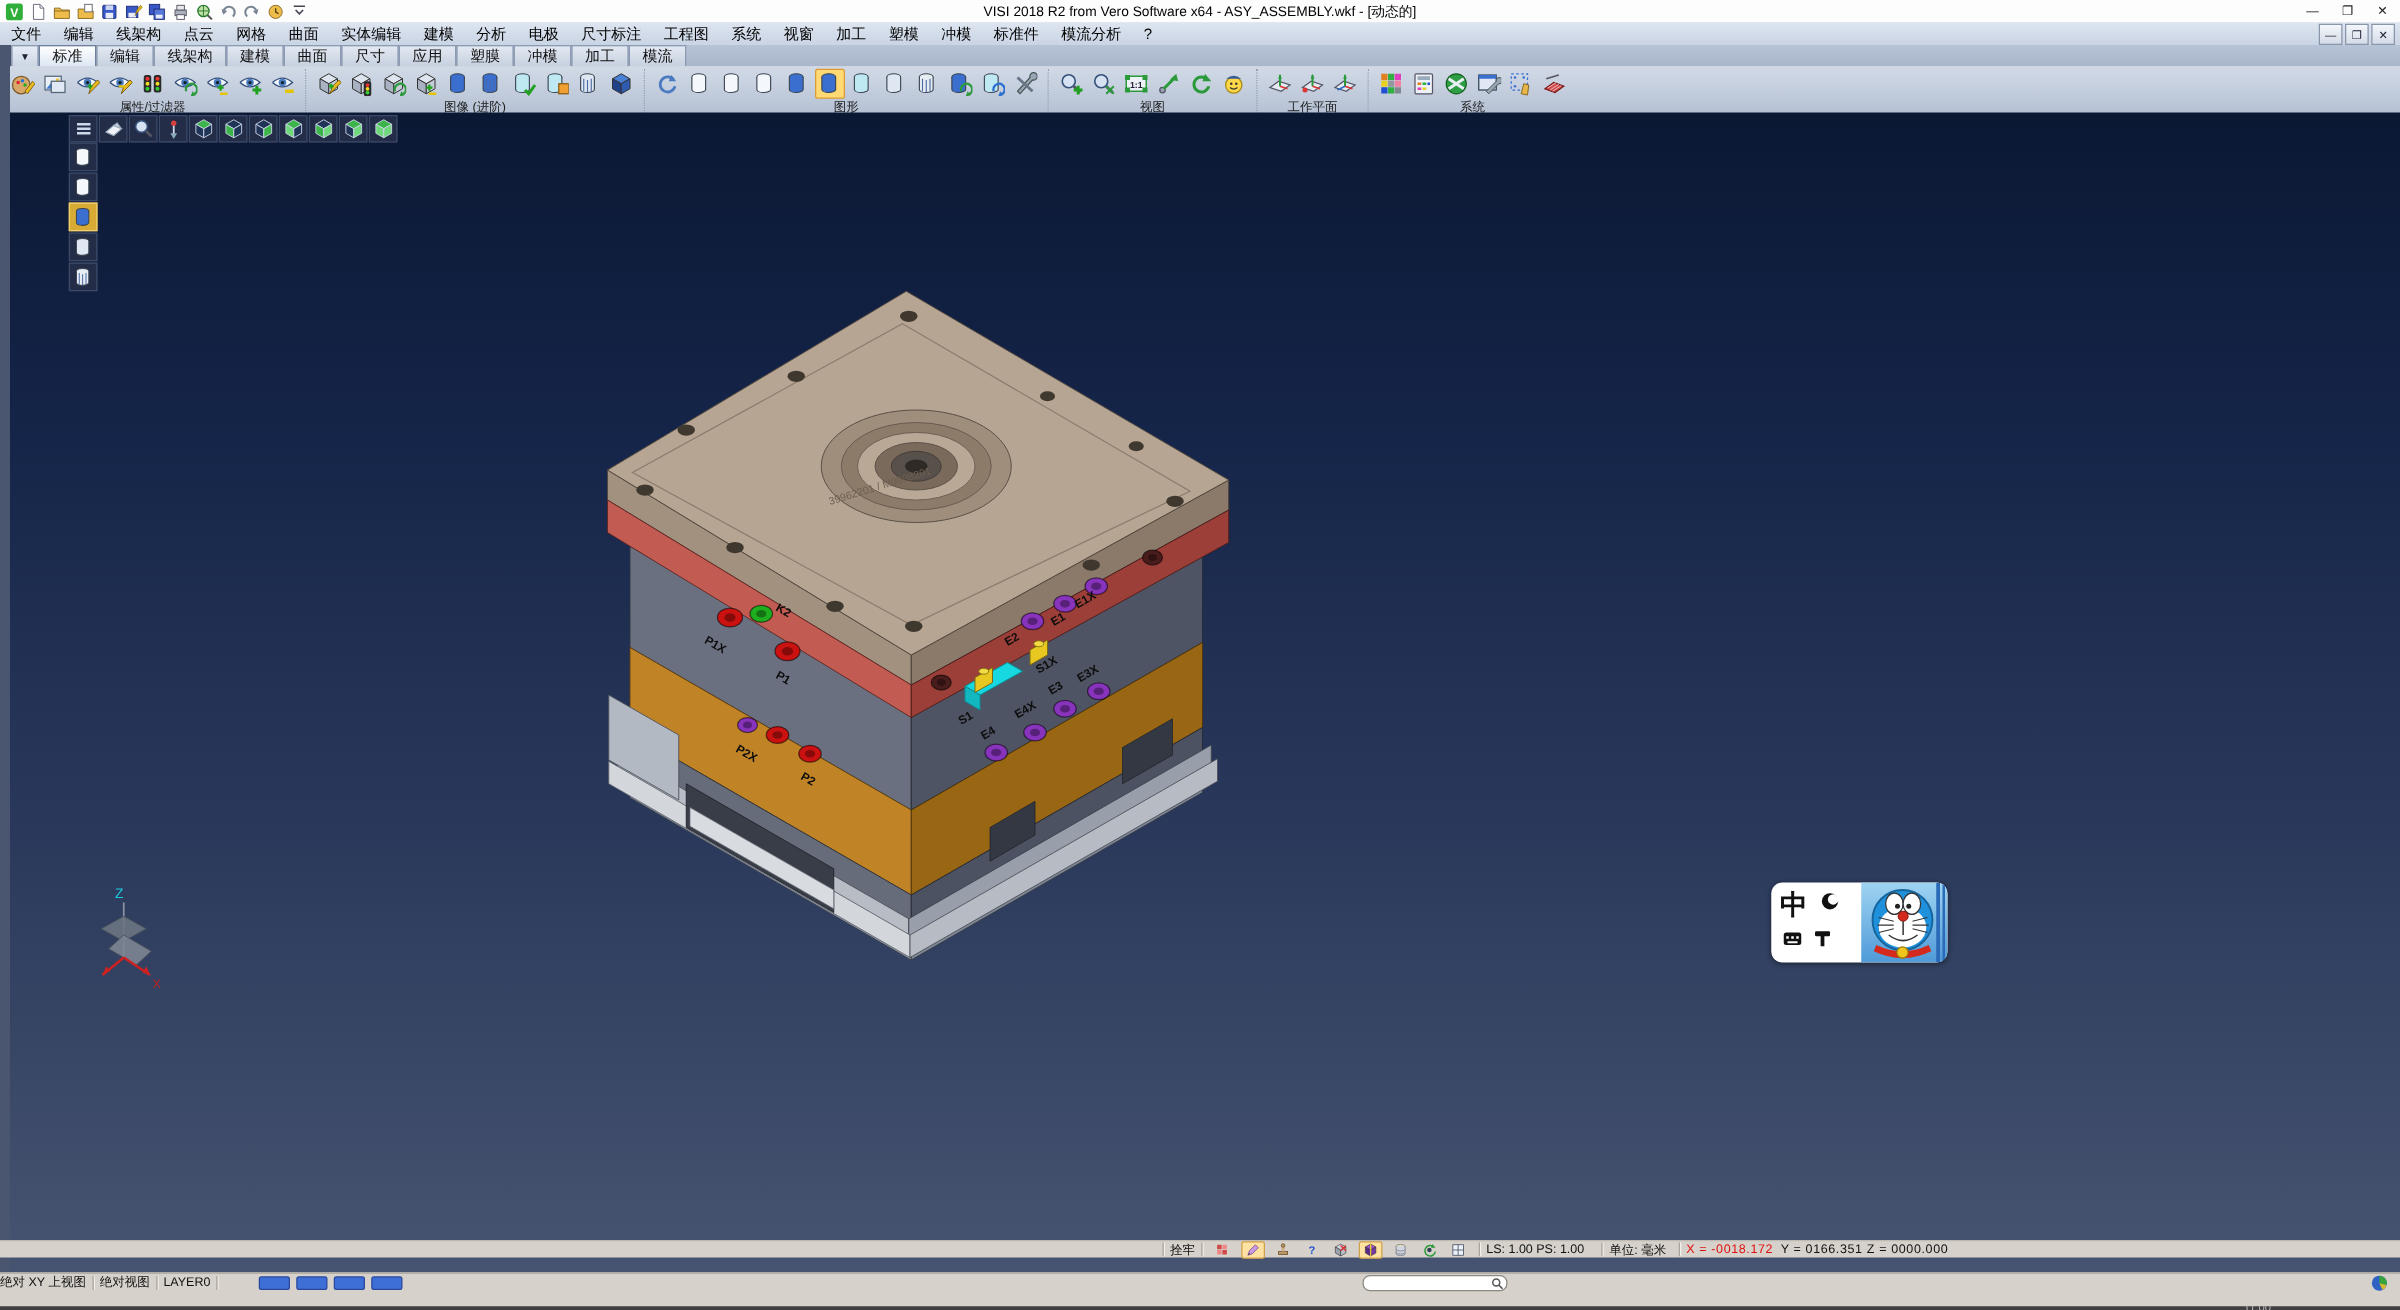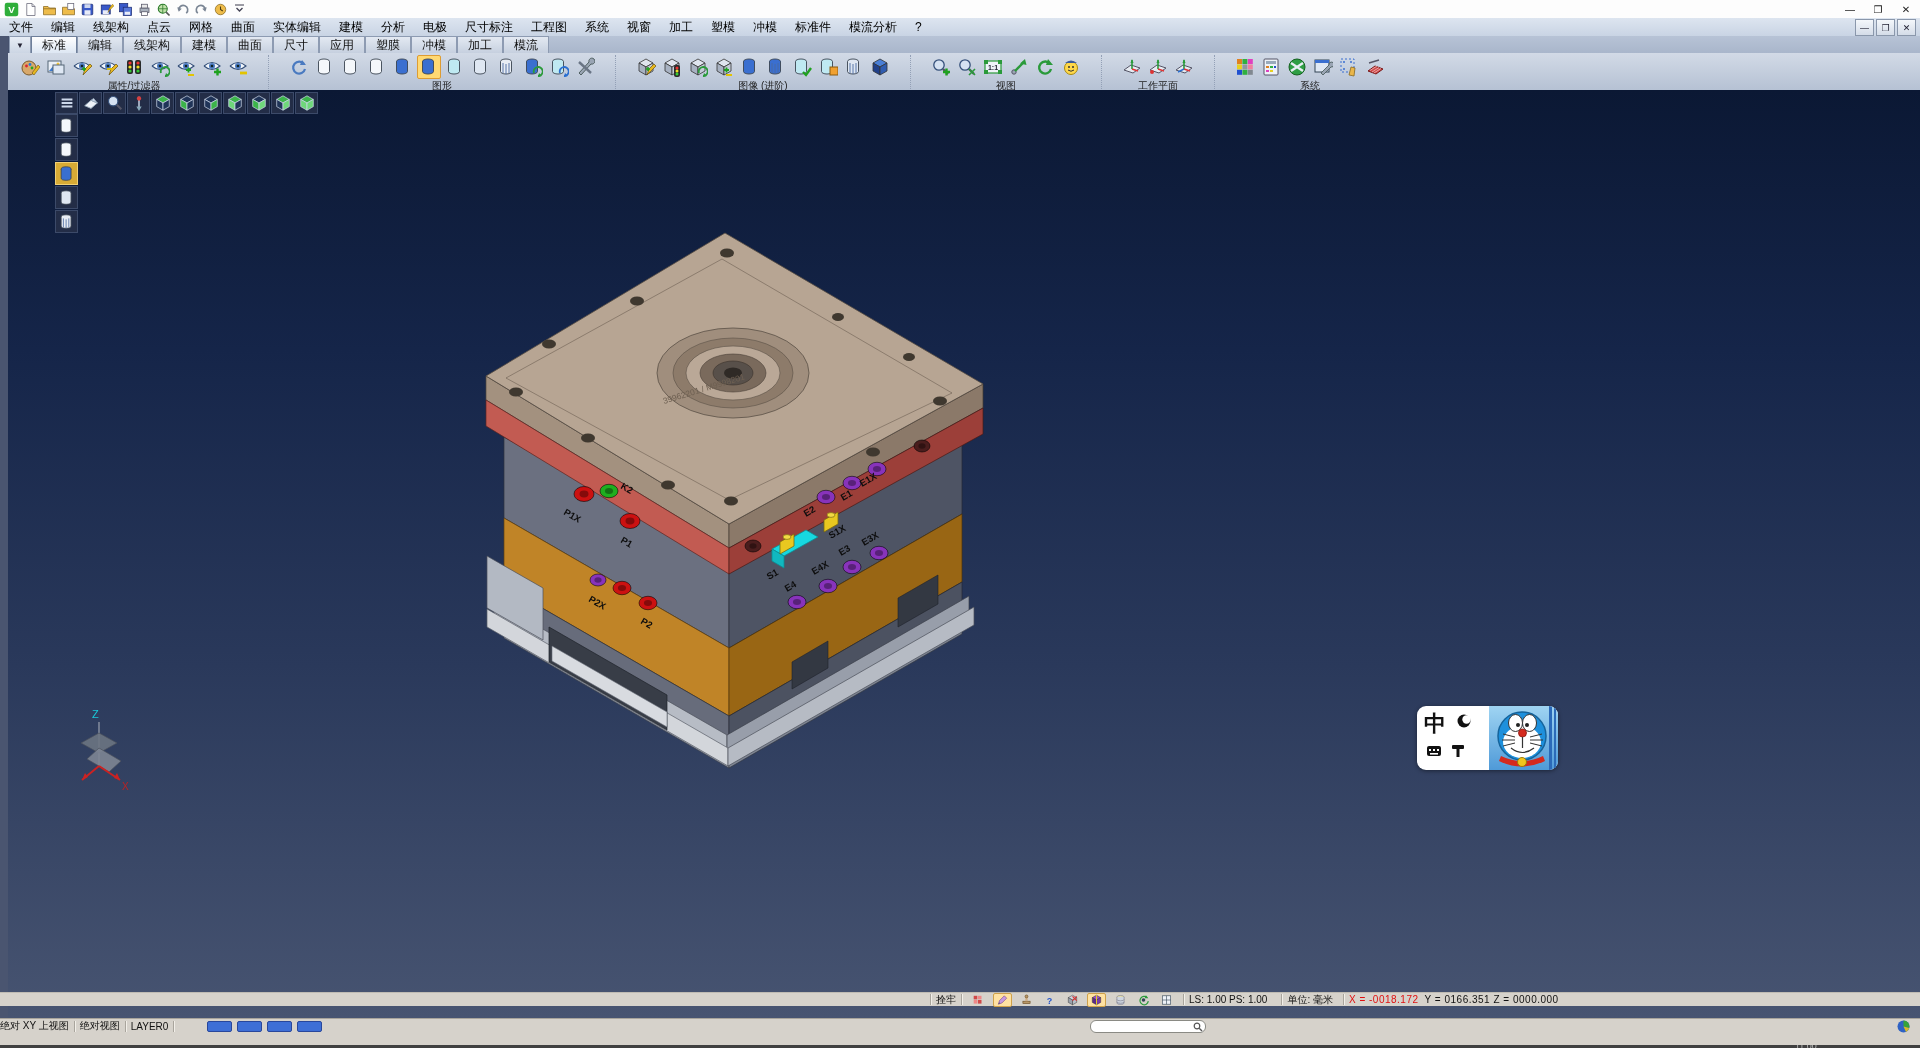--- a/index.html
+++ b/index.html
@@ -27,21 +27,21 @@
           display:flex;align-items:flex-end;font-size:12px}
   .tabsq{width:9px;height:17px;background:#46526e}
   .tabdrop{width:20px;height:16px;display:flex;align-items:center;justify-content:center;font-size:8px;color:#223;
            background:linear-gradient(#e7edf5,#ccd6e4);border:1px solid #8d9bb2;border-bottom:none}
   .tab{padding:1px 10px 1px;height:14px;line-height:14px;background:linear-gradient(#e3e9f2,#c6d0df);
        border:1px solid #8d9bb2;border-bottom:none;color:#111;cursor:default}
   .tab.active{background:linear-gradient(#ffffff,#dde7f3);font-weight:normal;border-color:#6e7f9a}
   
   .ribbon{position:absolute;left:0;top:53px;width:1920px;height:37px;
           background:linear-gradient(#d2dae6,#b4c0d3);display:flex;align-items:flex-start;padding-top:2px}
-  .rgroup{display:flex;flex-direction:column;align-items:center;padding:0 18px;position:relative}
+  .rgroup{display:flex;flex-direction:column;align-items:center;padding:0 6px;position:relative}
   .rgroup + .rgroup{border-left:1px dotted #93a0b6}
   .ricons{display:flex;gap:2px;height:24px;align-items:center}
   .ribtn{width:22px;height:22px;display:flex;align-items:center;justify-content:center;border:1px solid transparent;border-radius:2px}
   .ribtn.sel{background:#ffd973;border-color:#dd9c33}
   .ribtn svg{width:20px;height:20px}
   .rlabel{font-size:10px;color:#1c1c1c;margin-top:0px;white-space:nowrap}
   
   .leftstrip{position:absolute;left:0;top:36px;width:8px;height:982px;background:#4a5570}
   .sidebar{position:absolute;left:8px;top:90px;width:44px;height:928px;
            background:linear-gradient(90deg,#cdd3dc,#b4bbc8)}
@@ -171,20 +171,21 @@
           <path d="M10,6 v4 l3,2" fill="none" stroke="#4a3a10" stroke-width="1.4"></path>
         </svg>
       </div>
       <div class="qi">
         <svg viewBox="0 0 20 20">
           <path d="M6,8 l4,4 l4,-4" fill="none" stroke="#445" stroke-width="1.8"></path>
           <path d="M4,4 h12" stroke="#445" stroke-width="1.4"></path>
         </svg>
       </div>
     </div>
+  <div class="titletext">VISI 2018 R2 from Vero Software x64 - ASY_ASSEMBLY.wkf - [动态的]</div>
   <div class="winbtns">
     <div class="winbtn">—</div>
     <div class="winbtn">❐</div>
     <div class="winbtn">✕</div>
   </div>
 </div>
 
 <div class="menubar">
   <div id="menuitems" style="display:flex">
       <div class="mi">文件</div>
@@ -317,102 +318,20 @@
             <path d="M12,16 h7" stroke="#e3c400" stroke-width="2.8" fill="none"></path>
           </svg>
         </div>
       </div>
       <div class="rlabel">属性/过滤器</div>
     </div>
     <div class="rgroup">
       <div class="ricons">
         <div class="ribtn">
           <svg viewBox="0 0 20 20">
-            <path d="M15,7 a6,6 0 1 0 1,5" fill="none" stroke="#4a7ac0" stroke-width="2.2"></path>
-            <polygon points="13,3 17,8 11,8" fill="#4a7ac0"></polygon>
-          </svg>
-        </div>
-        <div class="ribtn">
-          <svg viewBox="0 0 20 20">
-            <ellipse cx="9" cy="4.5" rx="5.5" ry="2.5" fill="#f4f7fb" stroke="#3a4450" stroke-width="0.9"></ellipse>
-            <path d="M3.5,4.5 v10 a5.5,2.5 0 0 0 11,0 v-10" fill="#f4f7fb" stroke="#3a4450" stroke-width="0.9"></path>
-          </svg>
-        </div>
-        <div class="ribtn">
-          <svg viewBox="0 0 20 20">
-            <ellipse cx="9" cy="4.5" rx="5.5" ry="2.5" fill="#f4f7fb" stroke="#3a4450" stroke-width="0.9"></ellipse>
-            <path d="M3.5,4.5 v10 a5.5,2.5 0 0 0 11,0 v-10" fill="#f4f7fb" stroke="#3a4450" stroke-width="0.9"></path>
-          </svg>
-        </div>
-        <div class="ribtn">
-          <svg viewBox="0 0 20 20">
-            <ellipse cx="9" cy="4.5" rx="5.5" ry="2.5" fill="#f4f7fb" stroke="#3a4450" stroke-width="0.9"></ellipse>
-            <path d="M3.5,4.5 v10 a5.5,2.5 0 0 0 11,0 v-10" fill="#f4f7fb" stroke="#3a4450" stroke-width="0.9"></path>
-          </svg>
-        </div>
-        <div class="ribtn">
-          <svg viewBox="0 0 20 20">
-            <ellipse cx="9" cy="4.5" rx="5.5" ry="2.5" fill="#3a6fd0" stroke="#3a4450" stroke-width="0.9"></ellipse>
-            <path d="M3.5,4.5 v10 a5.5,2.5 0 0 0 11,0 v-10" fill="#3a6fd0" stroke="#3a4450" stroke-width="0.9"></path>
-          </svg>
-        </div>
-        <div class="ribtn sel">
-          <svg viewBox="0 0 20 20">
-            <ellipse cx="9" cy="4.5" rx="5.5" ry="2.5" fill="#3a6fd0" stroke="#3a4450" stroke-width="0.9"></ellipse>
-            <path d="M3.5,4.5 v10 a5.5,2.5 0 0 0 11,0 v-10" fill="#3a6fd0" stroke="#3a4450" stroke-width="0.9"></path>
-          </svg>
-        </div>
-        <div class="ribtn">
-          <svg viewBox="0 0 20 20">
-            <ellipse cx="9" cy="4.5" rx="5.5" ry="2.5" fill="#bfe9f2" stroke="#3a4450" stroke-width="0.9"></ellipse>
-            <path d="M3.5,4.5 v10 a5.5,2.5 0 0 0 11,0 v-10" fill="#bfe9f2" stroke="#3a4450" stroke-width="0.9"></path>
-          </svg>
-        </div>
-        <div class="ribtn">
-          <svg viewBox="0 0 20 20">
-            <ellipse cx="9" cy="4.5" rx="5.5" ry="2.5" fill="#dfe7f2" stroke="#3a4450" stroke-width="0.9"></ellipse>
-            <path d="M3.5,4.5 v10 a5.5,2.5 0 0 0 11,0 v-10" fill="#dfe7f2" stroke="#3a4450" stroke-width="0.9"></path>
-          </svg>
-        </div>
-        <div class="ribtn">
-          <svg viewBox="0 0 20 20">
-            <ellipse cx="9" cy="4.5" rx="5.5" ry="2.5" fill="#e8edf4" stroke="#3a4450" stroke-width="0.9"></ellipse>
-            <path d="M3.5,4.5 v10 a5.5,2.5 0 0 0 11,0 v-10" fill="#e8edf4" stroke="#3a4450" stroke-width="0.9"></path>
-            <path d="M6,6 v10 M9,7 v10 M12,6 v10" stroke="#4a6aa0" stroke-width="0.9"></path>
-          </svg>
-        </div>
-        <div class="ribtn">
-          <svg viewBox="0 0 20 20">
-            <ellipse cx="9" cy="4.5" rx="5.5" ry="2.5" fill="#3a6fd0" stroke="#3a4450" stroke-width="0.9"></ellipse>
-            <path d="M3.5,4.5 v10 a5.5,2.5 0 0 0 11,0 v-10" fill="#3a6fd0" stroke="#3a4450" stroke-width="0.9"></path>
-            <path d="M11,16 a4.5,4.5 0 1 1 4,3" fill="none" stroke="#2a9a3a" stroke-width="1.8"></path>
-            <polygon points="15,20 19,19 16,16" fill="#2a9a3a"></polygon>
-          </svg>
-        </div>
-        <div class="ribtn">
-          <svg viewBox="0 0 20 20">
-            <ellipse cx="9" cy="4.5" rx="5.5" ry="2.5" fill="#bfe9f2" stroke="#3a4450" stroke-width="0.9"></ellipse>
-            <path d="M3.5,4.5 v10 a5.5,2.5 0 0 0 11,0 v-10" fill="#bfe9f2" stroke="#3a4450" stroke-width="0.9"></path>
-            <path d="M11,16 a4.5,4.5 0 1 1 4,3" fill="none" stroke="#2a6fd0" stroke-width="1.8"></path>
-            <polygon points="15,20 19,19 16,16" fill="#2a6fd0"></polygon>
-          </svg>
-        </div>
-        <div class="ribtn">
-          <svg viewBox="0 0 20 20">
-            <path d="M4,16 L14,5 a3,3 0 1 1 2,2 L6,18 z" fill="#9aa5b4" stroke="#455" stroke-width="0.9"></path>
-            <line x1="4" y1="5" x2="16" y2="16" stroke="#6a7585" stroke-width="2.4"></line>
-          </svg>
-        </div>
-      </div>
-      <div class="rlabel">图形</div>
-    </div>
-    <div class="rgroup">
-      <div class="ricons">
-        <div class="ribtn">
-          <svg viewBox="0 0 20 20">
             <polygon points="10,2 17,6 10,10 3,6" fill="#dfe5ee" stroke="#333" stroke-width="0.8"></polygon>
             <polygon points="3,6 10,10 10,18 3,14" fill="#a8b2c2" stroke="#333" stroke-width="0.8"></polygon>
             <polygon points="10,10 17,6 17,14 10,18" fill="#c4ccd8" stroke="#333" stroke-width="0.8"></polygon>
             <polygon points="11,18 13,12 18,7 20,9 15,14" fill="#e8b820" stroke="#6b5208" stroke-width="0.7"></polygon>
             <path d="M10,12 h4 M12,10 v4" stroke="#1fa11f" stroke-width="1.6"></path>
           </svg>
         </div>
         <div class="ribtn">
           <svg viewBox="0 0 20 20">
             <polygon points="10,2 17,6 10,10 3,6" fill="#dfe5ee" stroke="#333" stroke-width="0.8"></polygon>
@@ -478,20 +397,102 @@
         </div>
         <div class="ribtn">
           <svg viewBox="0 0 20 20">
             <polygon points="10,2 17,6 10,10 3,6" fill="#4a7fd6" stroke="#333" stroke-width="0.8"></polygon>
             <polygon points="3,6 10,10 10,18 3,14" fill="#20408a" stroke="#333" stroke-width="0.8"></polygon>
             <polygon points="10,10 17,6 17,14 10,18" fill="#2f5cb0" stroke="#333" stroke-width="0.8"></polygon>
           </svg>
         </div>
       </div>
       <div class="rlabel">图像 (进阶)</div>
+    </div>
+    <div class="rgroup">
+      <div class="ricons">
+        <div class="ribtn">
+          <svg viewBox="0 0 20 20">
+            <path d="M15,7 a6,6 0 1 0 1,5" fill="none" stroke="#4a7ac0" stroke-width="2.2"></path>
+            <polygon points="13,3 17,8 11,8" fill="#4a7ac0"></polygon>
+          </svg>
+        </div>
+        <div class="ribtn">
+          <svg viewBox="0 0 20 20">
+            <ellipse cx="9" cy="4.5" rx="5.5" ry="2.5" fill="#f4f7fb" stroke="#3a4450" stroke-width="0.9"></ellipse>
+            <path d="M3.5,4.5 v10 a5.5,2.5 0 0 0 11,0 v-10" fill="#f4f7fb" stroke="#3a4450" stroke-width="0.9"></path>
+          </svg>
+        </div>
+        <div class="ribtn">
+          <svg viewBox="0 0 20 20">
+            <ellipse cx="9" cy="4.5" rx="5.5" ry="2.5" fill="#f4f7fb" stroke="#3a4450" stroke-width="0.9"></ellipse>
+            <path d="M3.5,4.5 v10 a5.5,2.5 0 0 0 11,0 v-10" fill="#f4f7fb" stroke="#3a4450" stroke-width="0.9"></path>
+          </svg>
+        </div>
+        <div class="ribtn">
+          <svg viewBox="0 0 20 20">
+            <ellipse cx="9" cy="4.5" rx="5.5" ry="2.5" fill="#f4f7fb" stroke="#3a4450" stroke-width="0.9"></ellipse>
+            <path d="M3.5,4.5 v10 a5.5,2.5 0 0 0 11,0 v-10" fill="#f4f7fb" stroke="#3a4450" stroke-width="0.9"></path>
+          </svg>
+        </div>
+        <div class="ribtn">
+          <svg viewBox="0 0 20 20">
+            <ellipse cx="9" cy="4.5" rx="5.5" ry="2.5" fill="#3a6fd0" stroke="#3a4450" stroke-width="0.9"></ellipse>
+            <path d="M3.5,4.5 v10 a5.5,2.5 0 0 0 11,0 v-10" fill="#3a6fd0" stroke="#3a4450" stroke-width="0.9"></path>
+          </svg>
+        </div>
+        <div class="ribtn sel">
+          <svg viewBox="0 0 20 20">
+            <ellipse cx="9" cy="4.5" rx="5.5" ry="2.5" fill="#3a6fd0" stroke="#3a4450" stroke-width="0.9"></ellipse>
+            <path d="M3.5,4.5 v10 a5.5,2.5 0 0 0 11,0 v-10" fill="#3a6fd0" stroke="#3a4450" stroke-width="0.9"></path>
+          </svg>
+        </div>
+        <div class="ribtn">
+          <svg viewBox="0 0 20 20">
+            <ellipse cx="9" cy="4.5" rx="5.5" ry="2.5" fill="#bfe9f2" stroke="#3a4450" stroke-width="0.9"></ellipse>
+            <path d="M3.5,4.5 v10 a5.5,2.5 0 0 0 11,0 v-10" fill="#bfe9f2" stroke="#3a4450" stroke-width="0.9"></path>
+          </svg>
+        </div>
+        <div class="ribtn">
+          <svg viewBox="0 0 20 20">
+            <ellipse cx="9" cy="4.5" rx="5.5" ry="2.5" fill="#dfe7f2" stroke="#3a4450" stroke-width="0.9"></ellipse>
+            <path d="M3.5,4.5 v10 a5.5,2.5 0 0 0 11,0 v-10" fill="#dfe7f2" stroke="#3a4450" stroke-width="0.9"></path>
+          </svg>
+        </div>
+        <div class="ribtn">
+          <svg viewBox="0 0 20 20">
+            <ellipse cx="9" cy="4.5" rx="5.5" ry="2.5" fill="#e8edf4" stroke="#3a4450" stroke-width="0.9"></ellipse>
+            <path d="M3.5,4.5 v10 a5.5,2.5 0 0 0 11,0 v-10" fill="#e8edf4" stroke="#3a4450" stroke-width="0.9"></path>
+            <path d="M6,6 v10 M9,7 v10 M12,6 v10" stroke="#4a6aa0" stroke-width="0.9"></path>
+          </svg>
+        </div>
+        <div class="ribtn">
+          <svg viewBox="0 0 20 20">
+            <ellipse cx="9" cy="4.5" rx="5.5" ry="2.5" fill="#3a6fd0" stroke="#3a4450" stroke-width="0.9"></ellipse>
+            <path d="M3.5,4.5 v10 a5.5,2.5 0 0 0 11,0 v-10" fill="#3a6fd0" stroke="#3a4450" stroke-width="0.9"></path>
+            <path d="M11,16 a4.5,4.5 0 1 1 4,3" fill="none" stroke="#2a9a3a" stroke-width="1.8"></path>
+            <polygon points="15,20 19,19 16,16" fill="#2a9a3a"></polygon>
+          </svg>
+        </div>
+        <div class="ribtn">
+          <svg viewBox="0 0 20 20">
+            <ellipse cx="9" cy="4.5" rx="5.5" ry="2.5" fill="#bfe9f2" stroke="#3a4450" stroke-width="0.9"></ellipse>
+            <path d="M3.5,4.5 v10 a5.5,2.5 0 0 0 11,0 v-10" fill="#bfe9f2" stroke="#3a4450" stroke-width="0.9"></path>
+            <path d="M11,16 a4.5,4.5 0 1 1 4,3" fill="none" stroke="#2a6fd0" stroke-width="1.8"></path>
+            <polygon points="15,20 19,19 16,16" fill="#2a6fd0"></polygon>
+          </svg>
+        </div>
+        <div class="ribtn">
+          <svg viewBox="0 0 20 20">
+            <path d="M4,16 L14,5 a3,3 0 1 1 2,2 L6,18 z" fill="#9aa5b4" stroke="#455" stroke-width="0.9"></path>
+            <line x1="4" y1="5" x2="16" y2="16" stroke="#6a7585" stroke-width="2.4"></line>
+          </svg>
+        </div>
+      </div>
+      <div class="rlabel">图形</div>
     </div>
     <div class="rgroup">
       <div class="ricons">
         <div class="ribtn">
           <svg viewBox="0 0 20 20">
             <circle cx="8" cy="8" r="5.2" fill="#d6e2f2" stroke="#35507a" stroke-width="1.3"></circle>
             <line x1="12" y1="12" x2="17" y2="17" stroke="#556" stroke-width="2.4"></line>
             <path d="M12,15 h7 M15.5,11.5 v7" stroke="#1fa11f" stroke-width="2.4" fill="none"></path>
           </svg>
         </div>

